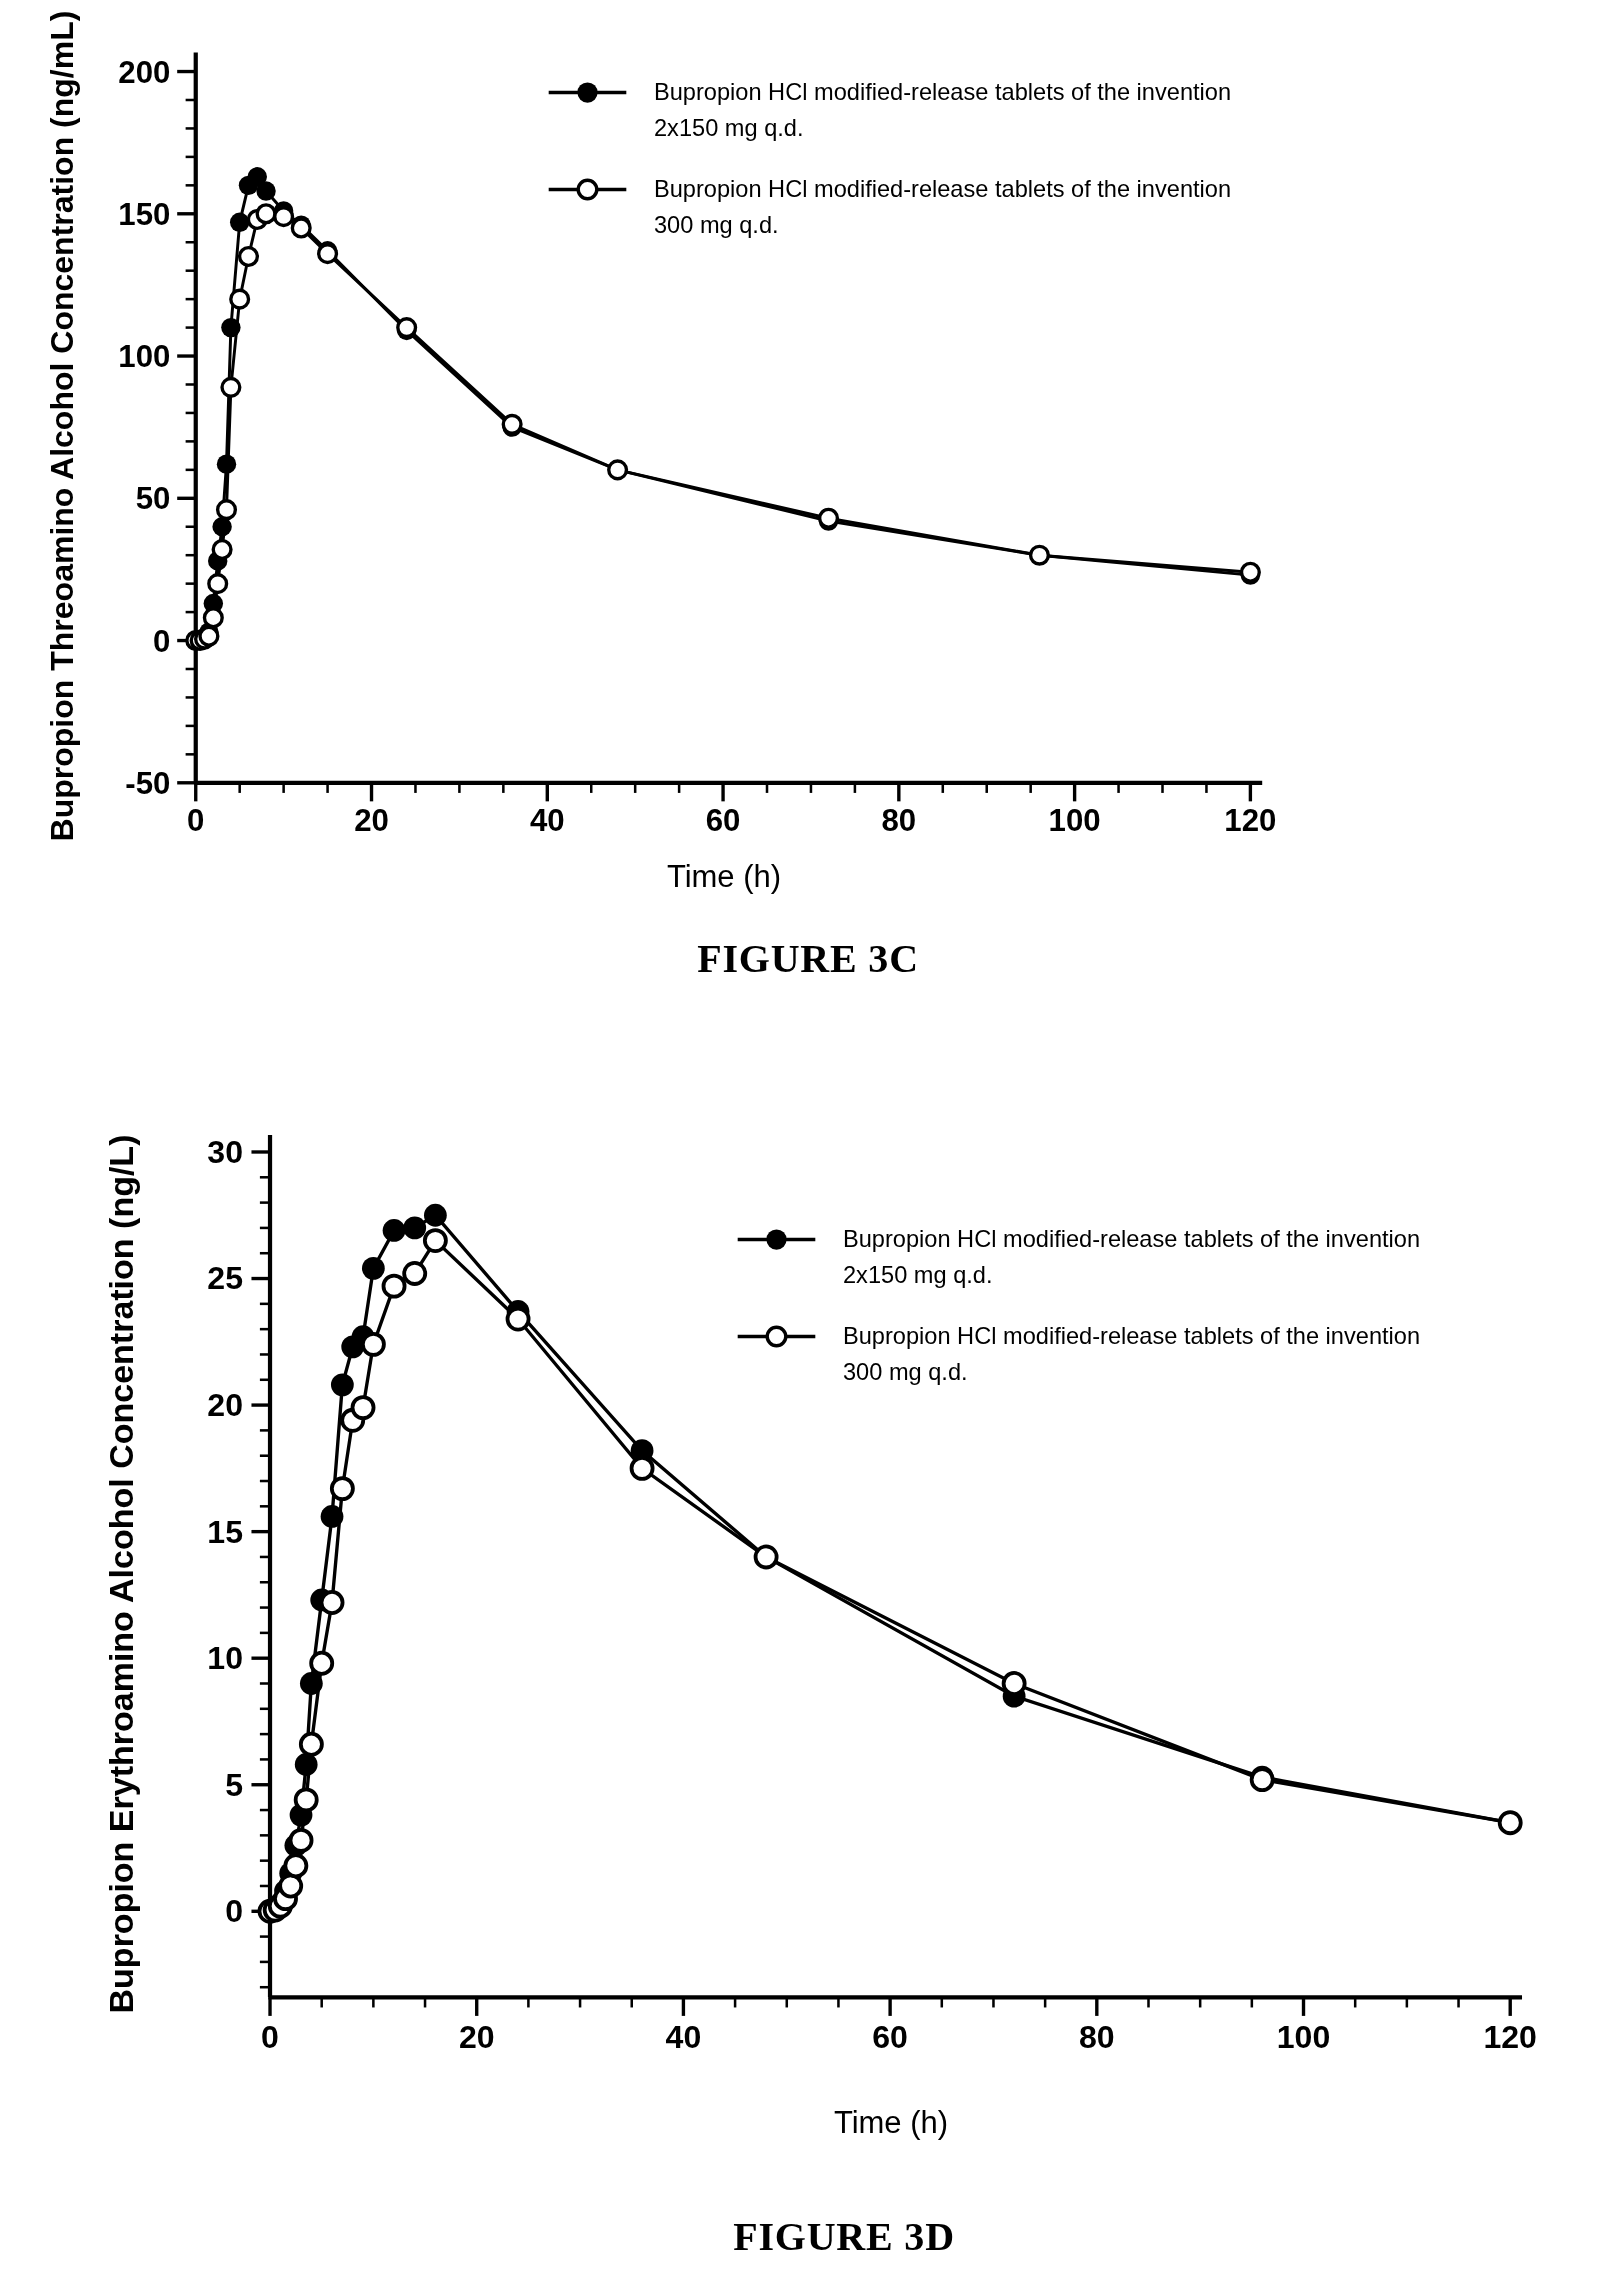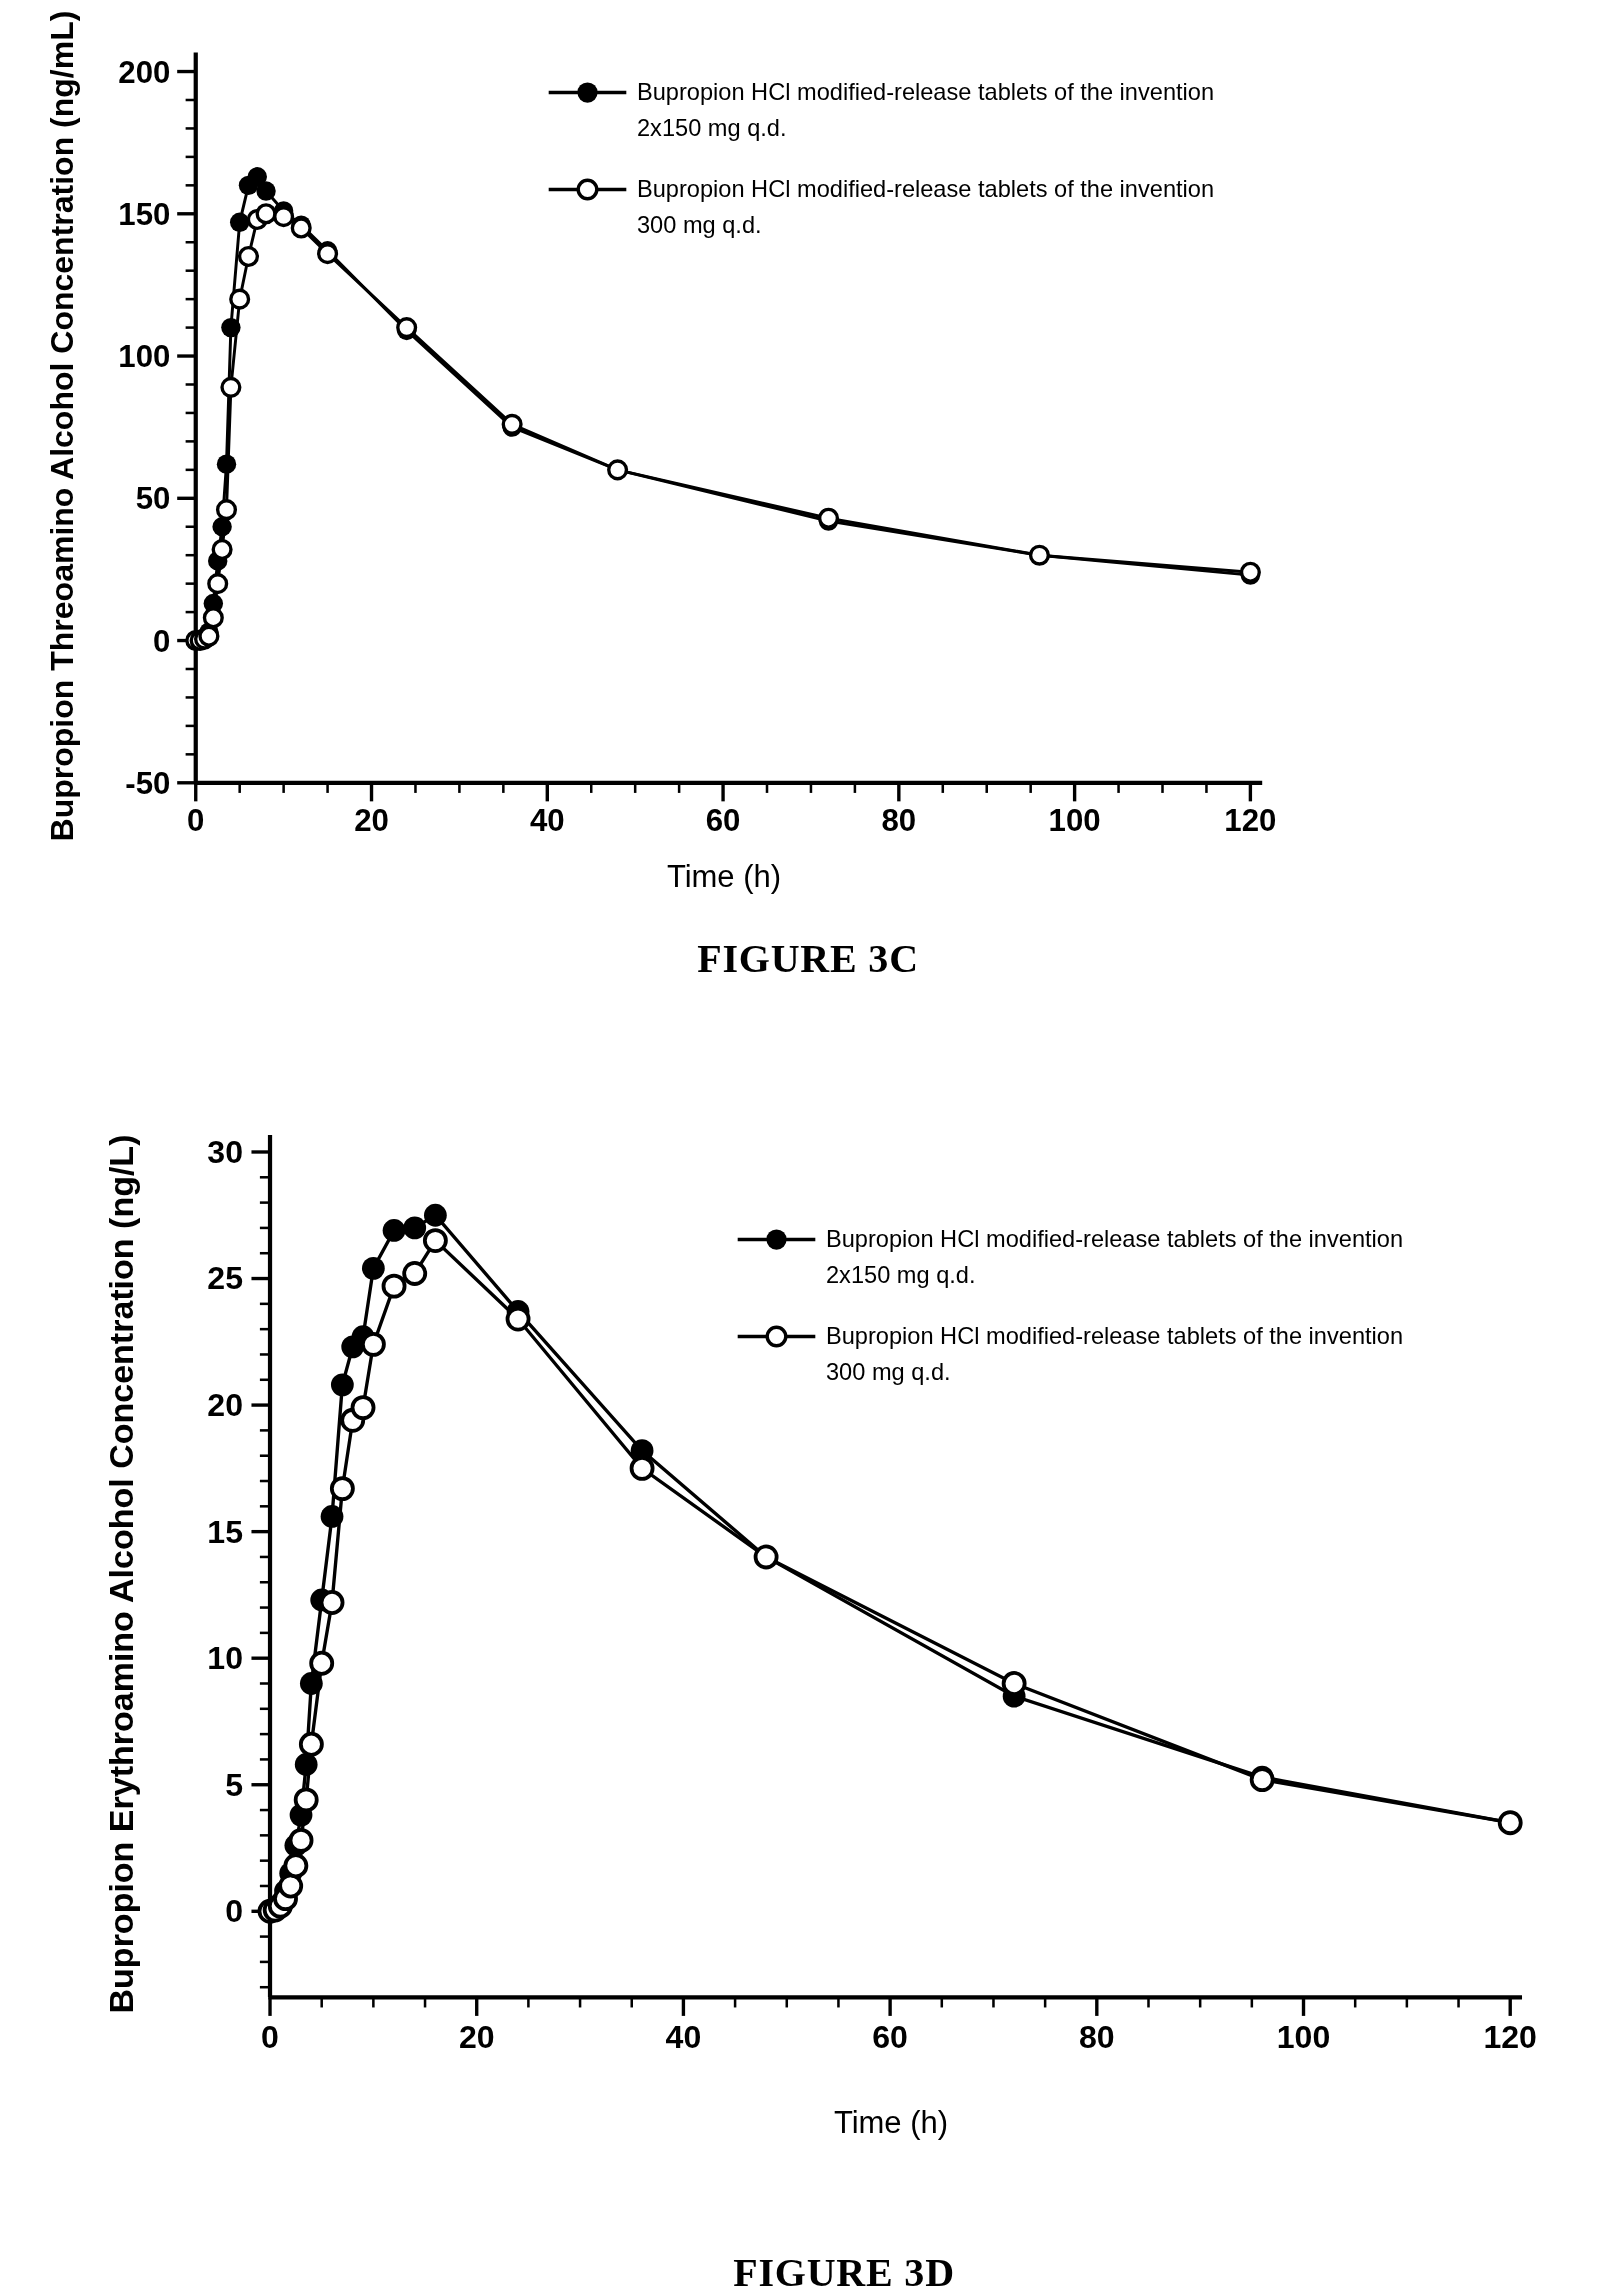--- a/index.html
+++ b/index.html
@@ -39,33 +39,33 @@
   .caption{
     position:absolute;
     transform:translateX(-50%);
     font-family:"Liberation Serif", serif;
     font-weight:bold;
     font-size:40px;
     letter-spacing:0.8px;
     white-space:nowrap;
   }
   .caption-3c{left:808px;top:935px;}
-  .caption-3d{left:844px;top:1232px;}
+  .caption-3d{left:844px;top:1196px;}
 
   .legend{position:absolute;}
   .legend-3c{left:547px;top:74px;}
   .legend-3d{left:736px;top:204px;}
   .legend-entry{
     display:flex;
     align-items:flex-start;
     margin-bottom:25px;
   }
   .legend-marker{flex:0 0 auto;margin-top:5px;}
   .legend-text{
-    margin-left:9px;
+    margin-left:26px;
     font-size:23.6px;
     line-height:36px;
     white-space:nowrap;
   }
 </style>
 </head>
 <body>
 
 <div id="page">
 

